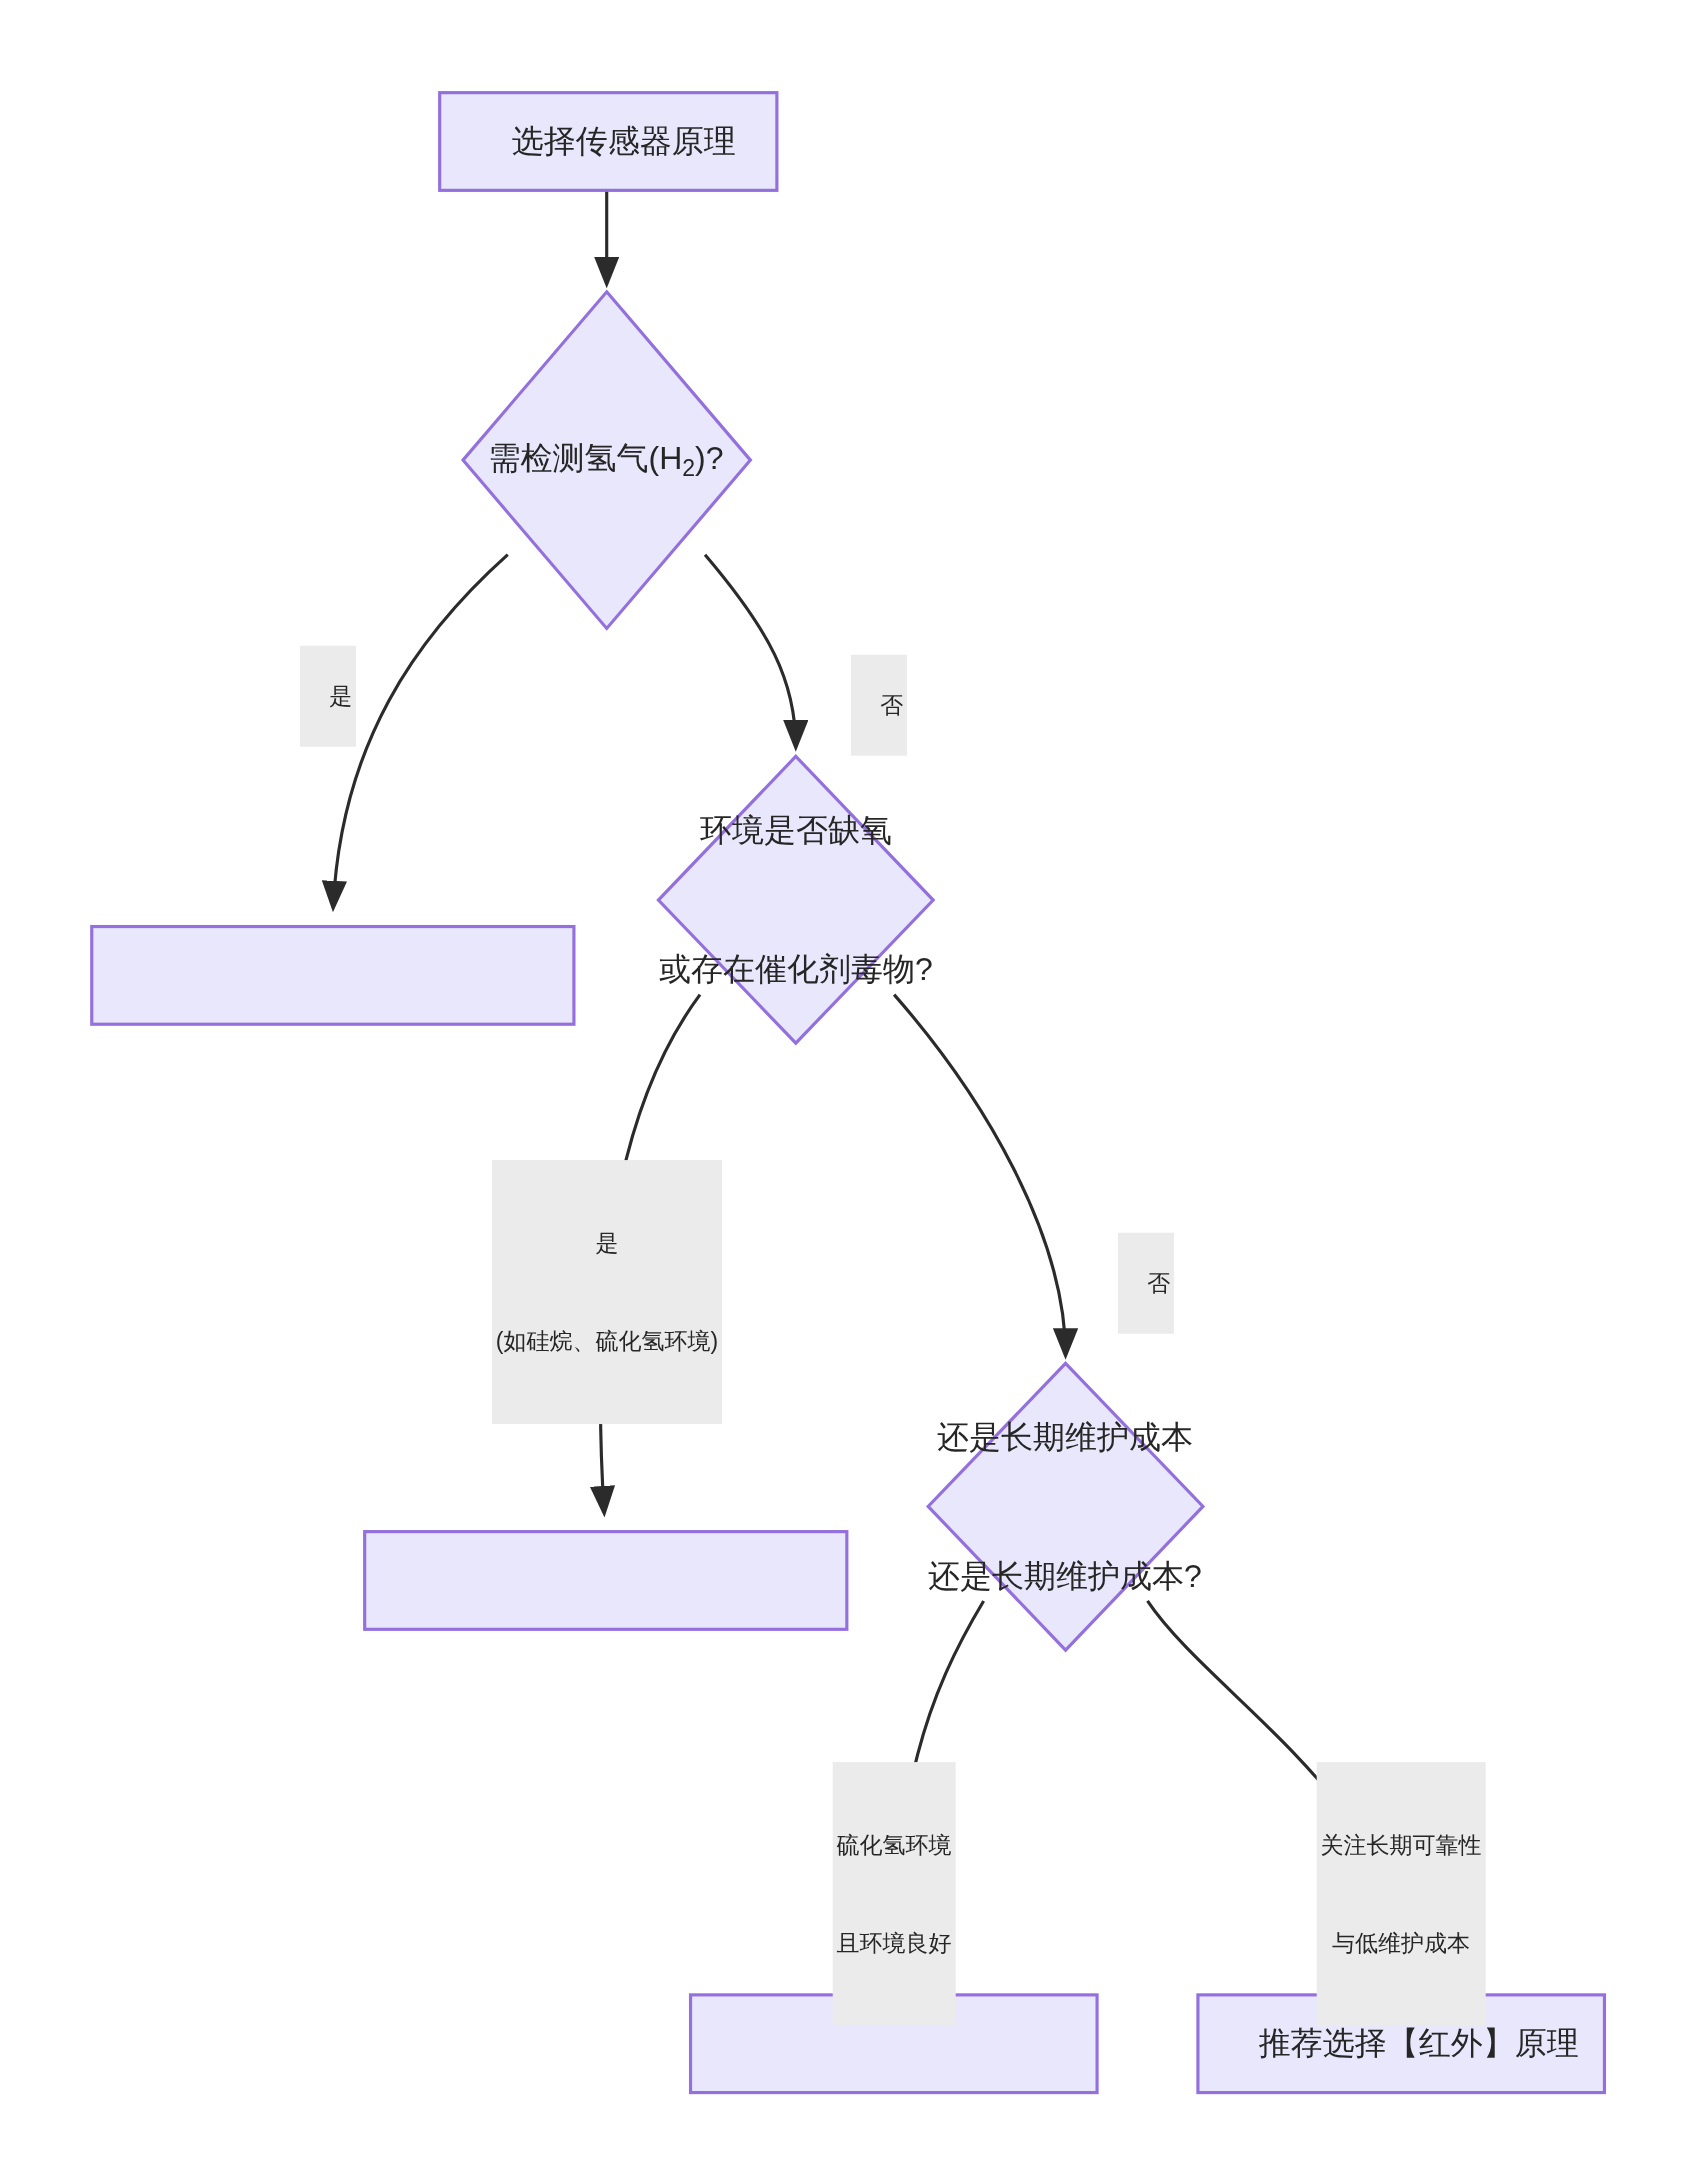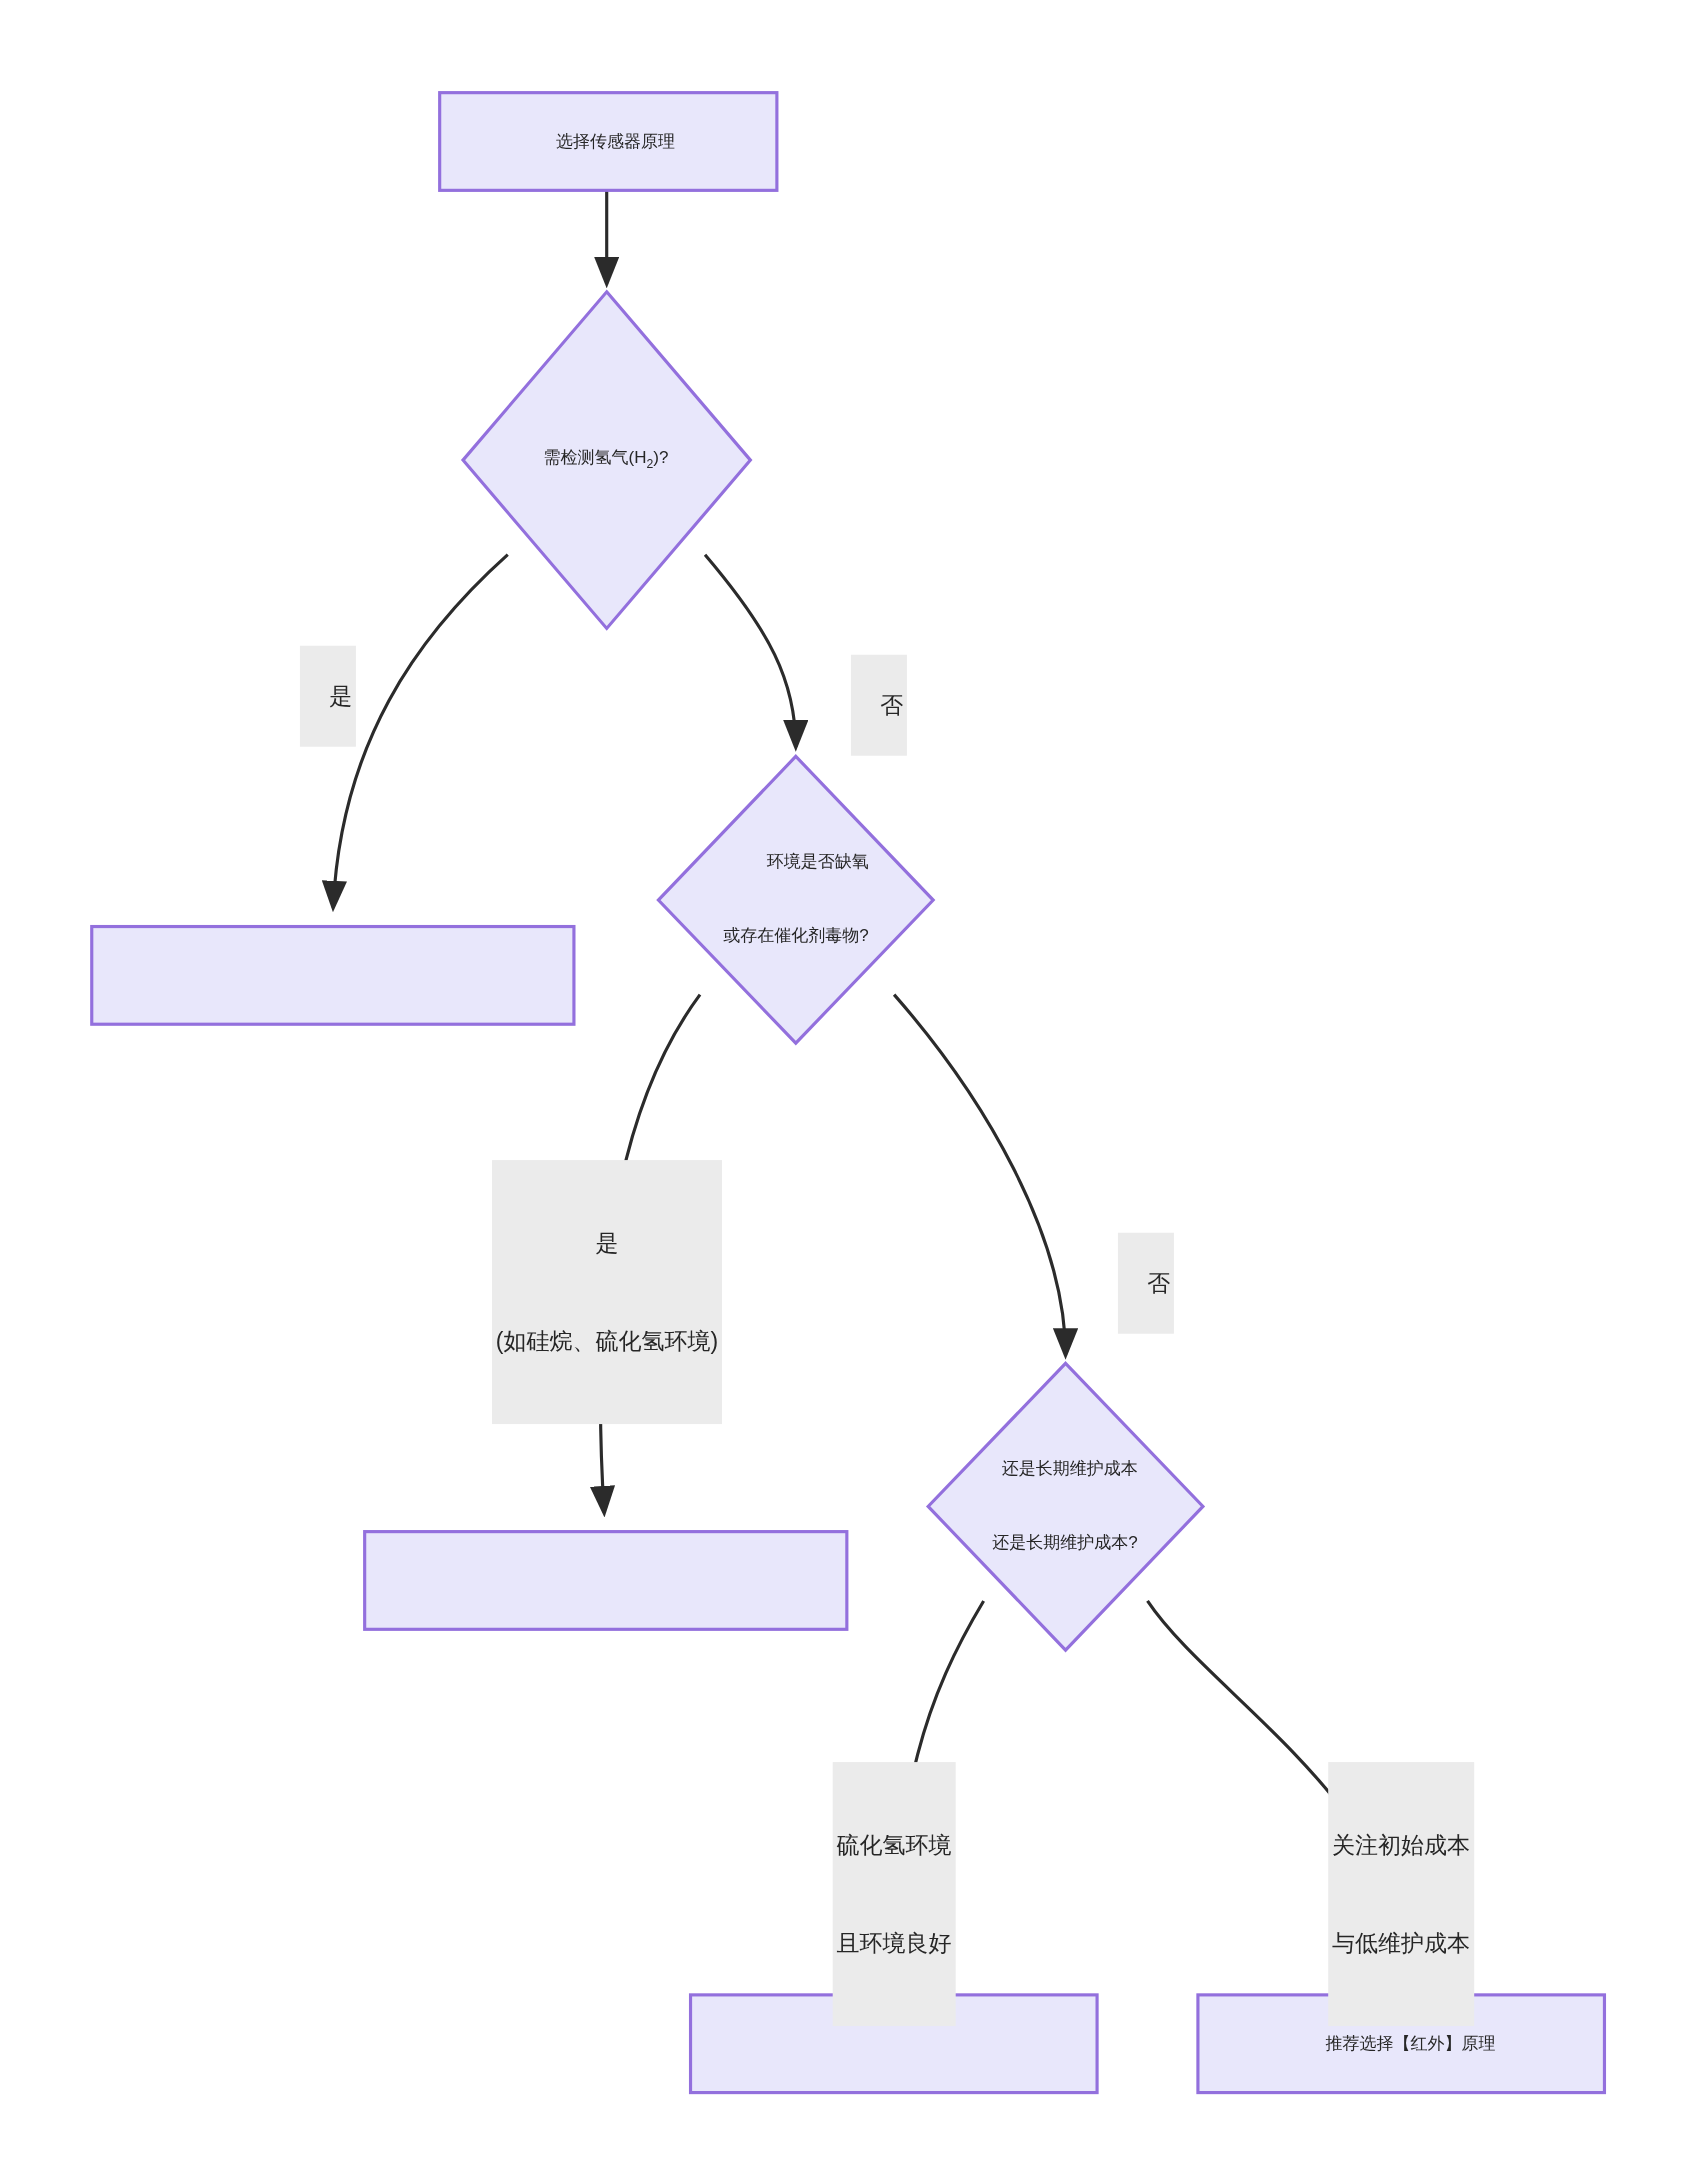--- a/index.html
+++ b/index.html
@@ -33,23 +33,23 @@
   }
   .edge-path {
     fill: none;
     stroke: #2b2b2b;
     stroke-width: 5;
     stroke-linecap: butt;
   }
   .node-label {
     position: absolute;
     color: #262626;
-    font-size: 17px;
+    font-size: 32px;
     line-height: 1.45;
-    text-align: right;
+    text-align: center;
     white-space: pre;
     pointer-events: none;
     transform: translate(-50%, -50%);
     font-family: "Liberation Sans", "DejaVu Sans", sans-serif;
   }
   .edge-label {
     position: absolute;
     background: #ebebeb;
     color: #262626;
     font-size: 23px;
@@ -147,18 +147,18 @@
   <div class="edge-label" style="left:1146px; top:1283px;">
     <span>否</span>
   </div>
 
   <div class="edge-label" style="left:894px; top:1894px;">
     <div>硫化氢环境</div>
     <div>且环境良好</div>
   </div>
 
   <div class="edge-label" style="left:1401px; top:1894px;">
-    <div>关注初始成本</div>
+    <div>关注长期可靠性</div>
     <div>与低维护成本</div>
   </div>
 
 </div>
 
 
 </body></html>

